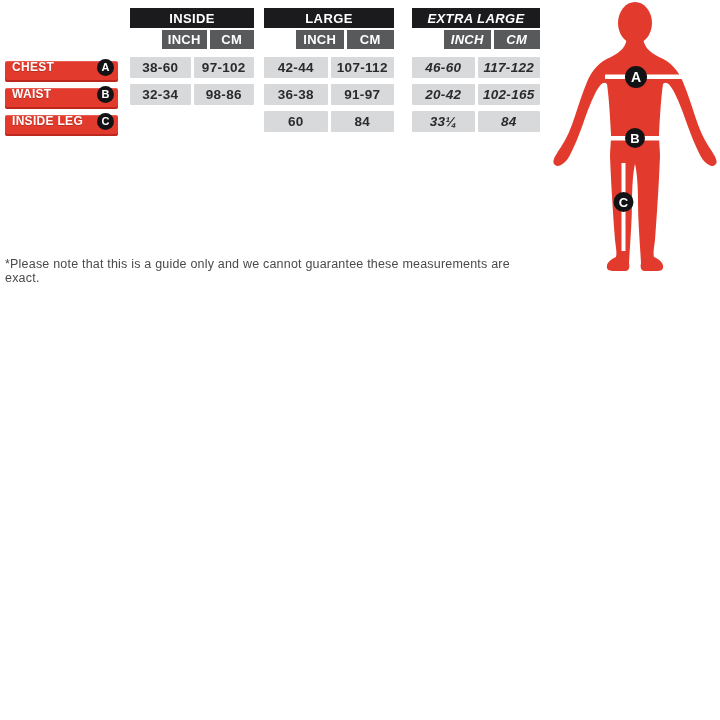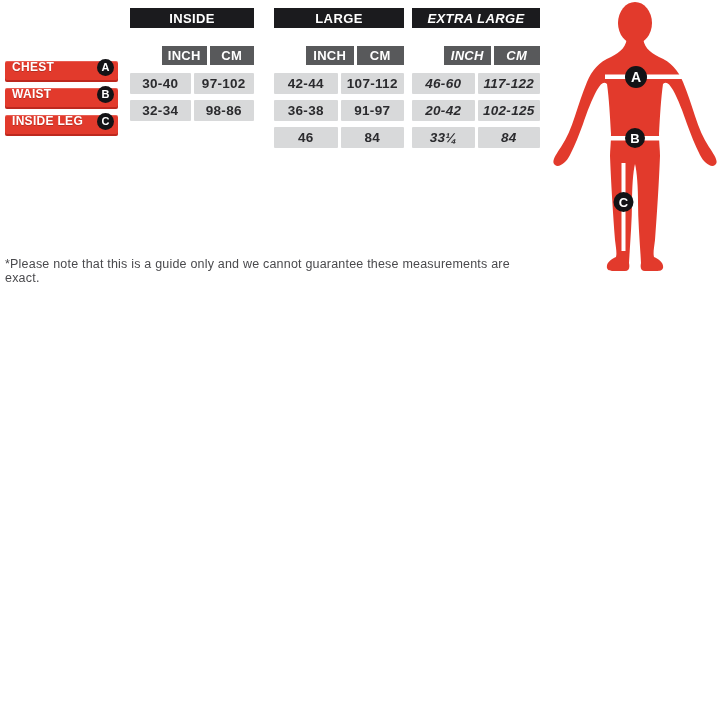--- a/index.html
+++ b/index.html
@@ -22,28 +22,28 @@
   }
   .rl-badge {
     width:17px; height:17px; border-radius:50%; background:#131316; color:#fff;
     font-weight:bold; font-size:11px; display:flex; align-items:center; justify-content:center;
     flex:0 0 auto;
   }
 
   
   .size-group { position:absolute; top:8px; }
   .g-medium { left:130px; width:124px; }
-  .g-large  { left:274px; width:130px; }
+  .g-large  { left:264px; width:130px; }
   .g-xl     { left:412px; width:128px;font-style:italic; }
   .size-header {
     height:20px; background:#1b1b1e; color:#fff; font-weight:bold; font-size:13px;
     letter-spacing:.4px; display:flex; align-items:center; justify-content:center;
   }
   .unit-row, .value-row { display:grid; grid-template-columns:1fr 1fr; gap:3px; }
-  .unit-row { margin-top:18px; height:19px;padding-left:32px; }
+  .unit-row { margin-top:2px; height:19px;padding-left:32px; }
   .value-row { height:21px; margin-top:6px; }
   .value-row.first { margin-top:8px; }
   .cell { display:flex; align-items:center; justify-content:center; }
   .cell.unit {
     background:#58595b; color:#fff; font-weight:bold; font-size:13px; letter-spacing:.3px;
   }
   .cell.val {
     background:#d8d9da; color:#2b2b2e; font-weight:bold; font-size:13.5px; letter-spacing:.3px;
     border-radius:1px;
   }
@@ -78,21 +78,21 @@
     </div>
   </div>
 
   <div class="size-group g-medium">
     <div class="size-header">INSIDE</div>
     <div class="unit-row">
       <div class="cell unit">INCH</div>
       <div class="cell unit">CM</div>
     </div>
     <div class="value-row first">
-      <div class="cell val">30-40</div>
+      <div class="cell val">38-60</div>
       <div class="cell val">97-102</div>
     </div>
     <div class="value-row">
       <div class="cell val">32-34</div>
       <div class="cell val">98-86</div>
     </div>
   </div>
 
   <div class="size-group g-large">
     <div class="size-header">LARGE</div>
@@ -102,38 +102,38 @@
     </div>
     <div class="value-row first">
       <div class="cell val">42-44</div>
       <div class="cell val">107-112</div>
     </div>
     <div class="value-row">
       <div class="cell val">36-38</div>
       <div class="cell val">91-97</div>
     </div>
     <div class="value-row">
-      <div class="cell val">46</div>
+      <div class="cell val">60</div>
       <div class="cell val">84</div>
     </div>
   </div>
 
   <div class="size-group g-xl">
     <div class="size-header">EXTRA LARGE</div>
     <div class="unit-row">
       <div class="cell unit">INCH</div>
       <div class="cell unit">CM</div>
     </div>
     <div class="value-row first">
       <div class="cell val">46-60</div>
       <div class="cell val">117-122</div>
     </div>
     <div class="value-row">
       <div class="cell val">20-42</div>
-      <div class="cell val">102-125</div>
+      <div class="cell val">102-165</div>
     </div>
     <div class="value-row">
       <div class="cell val">33¼</div>
       <div class="cell val">84</div>
     </div>
   </div>
 
   <div class="figure-wrap">
     <svg viewBox="0 0 172 282" xmlns="http://www.w3.org/2000/svg">
       <g fill="#e23a2c">

